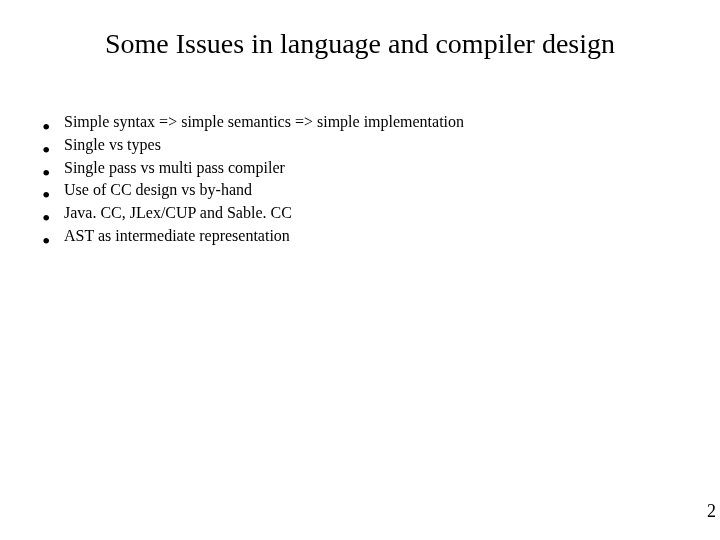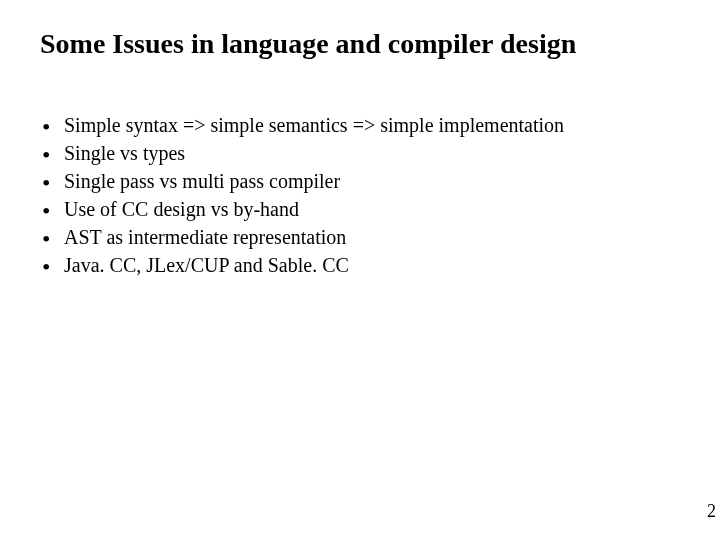--- a/index.html
+++ b/index.html
@@ -16,30 +16,31 @@
       position: relative;
       overflow: hidden;
     }
     .slide {
       width: 100%;
       height: 100%;
       padding: 28px 30px 0 30px;
     }
     .title {
       font-size: 28px;
-      font-weight: bold;
+      font-weight: normal;
+      text-align: center;
       margin-bottom: 52px;
       padding: 0 10px;
     }
     .bullets {
       list-style: none;
       padding-left: 8px;
     }
     .bullets li {
-      font-size: 20px;
+      font-size: 16px;
       line-height: 1.3;
       margin-bottom: 2px;
       padding-left: 26px;
       position: relative;
     }
     .bullets li::before {
       content: "•";
       position: absolute;
       left: 4px;
       top: 0;
@@ -55,17 +56,17 @@
 </head>
 <body>
 
 <div class="slide">
   <h1 class="title">Some Issues in language and compiler design</h1>
   <ul class="bullets">
     <li>Simple syntax =&gt; simple semantics =&gt; simple implementation</li>
     <li>Single vs types</li>
     <li>Single pass vs multi pass compiler</li>
     <li>Use of CC design vs by-hand</li>
+    <li>Java. CC, JLex/CUP and Sable. CC</li>
     <li>AST as intermediate representation</li>
-    <li>Java. CC, JLex/CUP and Sable. CC</li>
   </ul>
 </div>
 <div class="page-number">2</div>
 
 </body></html>

